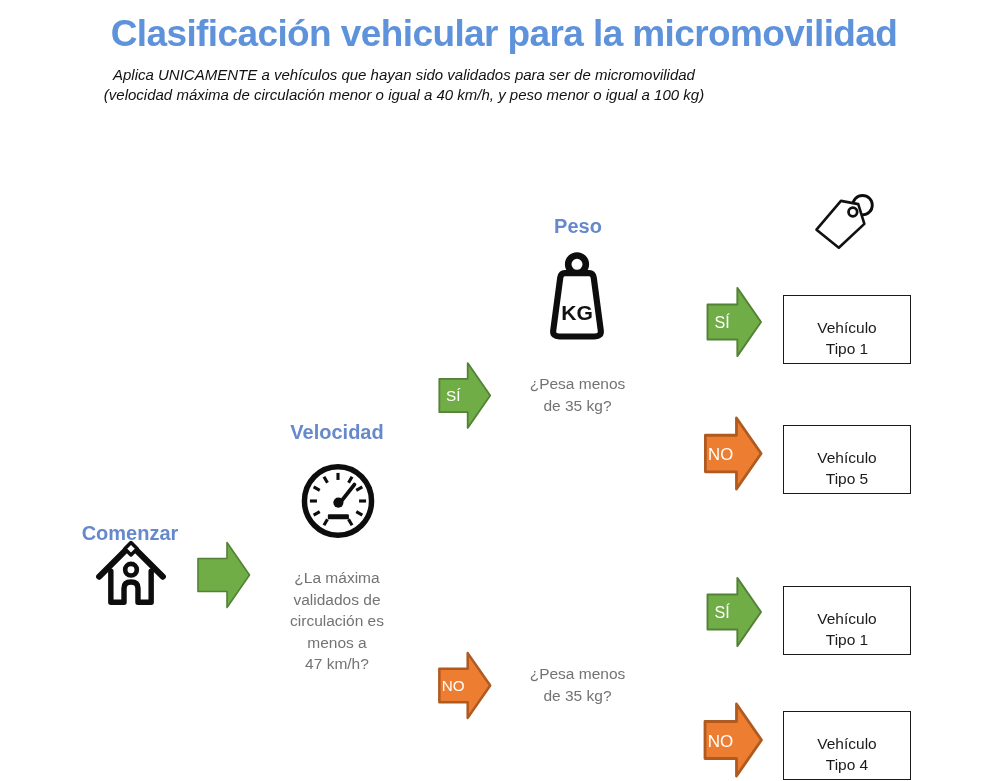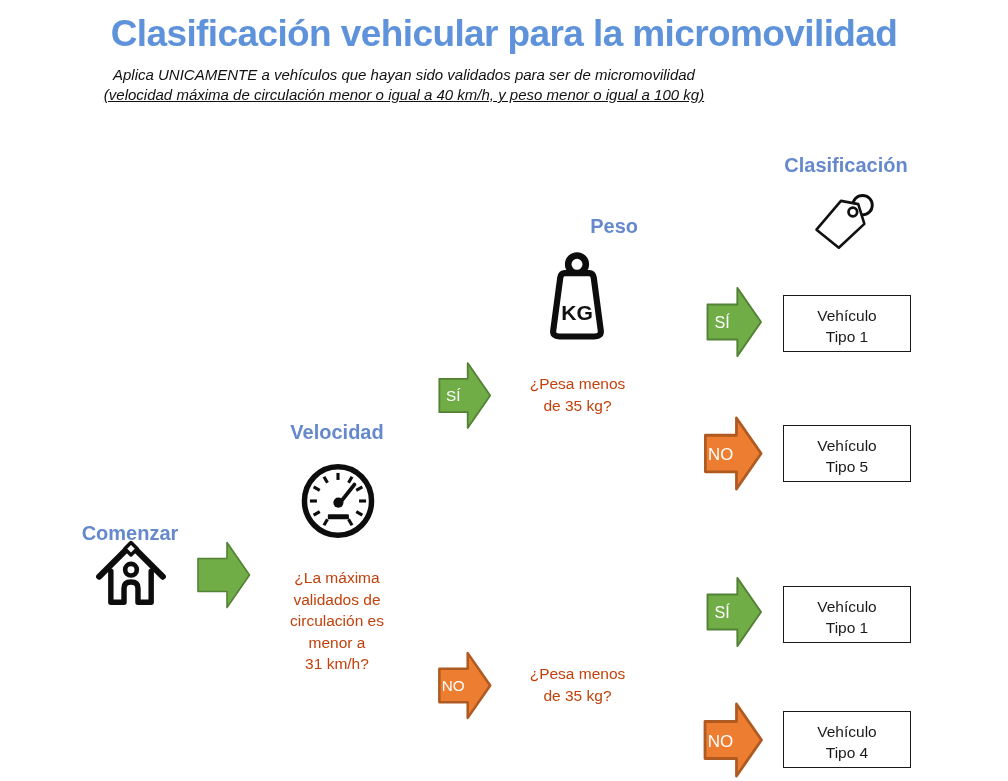--- a/index.html
+++ b/index.html
@@ -15,43 +15,42 @@
   }
   .subtitle{
     left:0;width:808px;text-align:center;font-style:italic;
     font-size:15px;color:#111;
   }
   .hdr{
     font-size:20px;font-weight:bold;color:var(--header-blue);
     text-align:center;
   }
   .q{
-    font-size:15.5px;line-height:21.5px;text-align:center;color:#c2410c;
+    font-size:15.5px;line-height:21.5px;text-align:center;color:#737373;
   }
   .result-box{
     width:126px;height:46px;border:1.3px solid #1a1a1a;background:#fff;
-    font-size:15.5px;line-height:21px;text-align:center;padding-top:9px;
+    font-size:15.5px;line-height:21px;text-align:center;padding-top:21px;
   }
   .green-arrow{fill:var(--green);stroke:var(--green-border);stroke-width:2;stroke-linejoin:round;}
   .orange-arrow{fill:var(--orange);stroke:var(--orange-border);stroke-width:2.8;stroke-linejoin:round;}
   .plain-arrow{fill:var(--green);stroke:var(--green-border);stroke-width:1.6;stroke-linejoin:round;}
   .arrow-label{fill:#ffffff;font-size:17px;text-anchor:middle;font-family:"Liberation Sans",sans-serif;}
   .ink-stroke{stroke:#0d0d0d;fill:none;}
 </style>
 </head>
 <body>
 
 <div id="stage">
 
   <div id="title" class="abs">Clasificación vehicular para la micromovilidad</div>
   <div class="abs subtitle" style="top:66px;">Aplica UNICAMENTE a vehículos que hayan sido validados para ser de micromovilidad</div>
-  <div class="abs subtitle" style="top:86px;text-decoration:underline;">(velocidad máxima de circulación menor o igual a 40 km/h, y peso menor o igual a 100 kg)</div>
+  <div class="abs subtitle" style="top:86px;">(velocidad máxima de circulación menor o igual a 40 km/h, y peso menor o igual a 100 kg)</div>
 
-  <div class="abs hdr" style="left:766px;top:154px;width:160px;">Clasificación</div>
-  <div class="abs hdr" style="left:518px;top:215px;width:120px;text-align:right;">Peso</div>
+  <div class="abs hdr" style="left:518px;top:215px;width:120px;">Peso</div>
   <div class="abs hdr" style="left:277px;top:421px;width:120px;">Velocidad</div>
   <div class="abs hdr" style="left:70px;top:495px;width:120px;margin-top:27px;">Comenzar</div>
 
   <svg class="abs" style="left:810px;top:190px;" width="72" height="70" viewBox="0 0 100 97">
     <circle cx="73" cy="21" r="13.5" class="ink-stroke" stroke-width="4"></circle>
     <path d="M9,55 L43,15 L67,19.5 L75.5,47 L40,80 Z" fill="#fff" stroke="#111" stroke-width="3.6" stroke-linejoin="round"></path>
     <circle cx="59.5" cy="30.5" r="6" fill="#fff" stroke="#111" stroke-width="3.8"></circle>
   </svg>
 
   <svg class="abs" style="left:540px;top:252px;" width="74" height="88" viewBox="0 0 84 100">
@@ -88,22 +87,22 @@
   </svg>
 
   <svg class="abs" style="left:197px;top:541px;" width="54" height="68" viewBox="0 0 54 68">
     <polygon class="plain-arrow" points="1,17.5 30,17.5 30,1.5 52.5,34 30,66.5 30,50.5 1,50.5"></polygon>
   </svg>
 
   <div class="abs q" style="left:267px;top:567px;width:140px;">
     <div>¿La máxima</div>
     <div>validados de</div>
     <div>circulación es</div>
-    <div>menor a</div>
-    <div>31 km/h?</div>
+    <div>menos a</div>
+    <div>47 km/h?</div>
   </div>
 
   <svg class="abs" style="left:438px;top:358px;" width="54" height="75" viewBox="0 0 60 76">
     <polygon class="green-arrow" points="1.5,19.5 33,19.5 33,2 58,38 33,74 33,56.5 1.5,56.5"></polygon>
     <text x="17" y="44.5" class="arrow-label">SÍ</text>
   </svg>
 
   <div class="abs q" style="left:515px;top:373px;width:125px;">
     <div>¿Pesa menos</div>
     <div>de 35 kg?</div>

